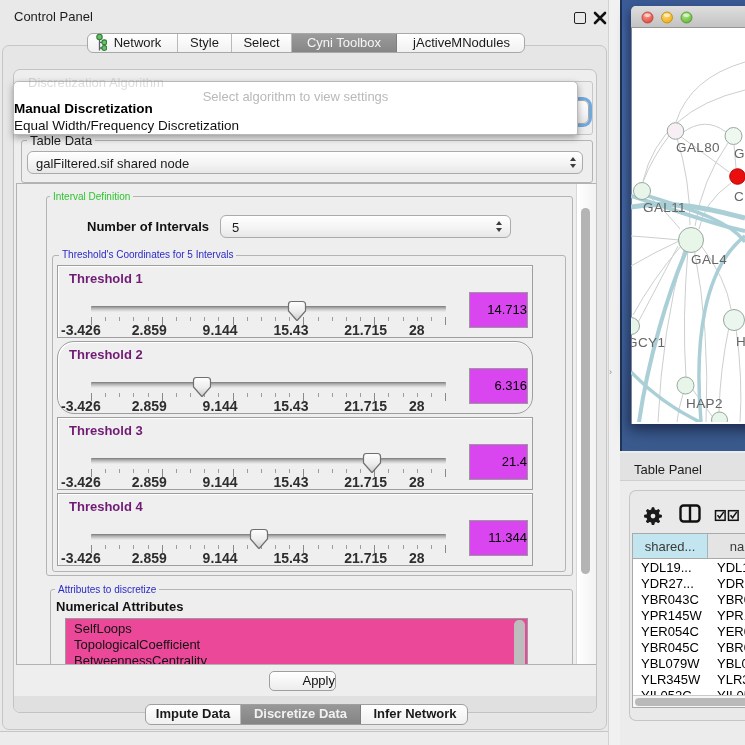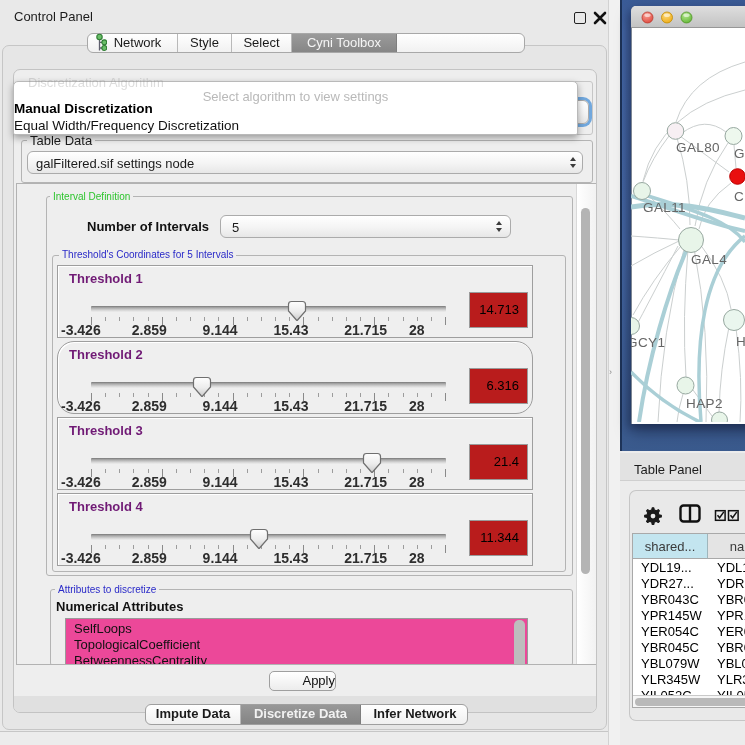--- a/index.html
+++ b/index.html
@@ -14,21 +14,21 @@
   .carr:before{content:"";position:absolute;left:0;top:0;border-left:3.5px solid transparent;border-right:3.5px solid transparent;border-bottom:4.5px solid #3c3c3c;}
   .carr:after{content:"";position:absolute;left:0;bottom:0;border-left:3.5px solid transparent;border-right:3.5px solid transparent;border-top:4.5px solid #3c3c3c;}
   .group{position:absolute;border:1px solid #b4b4b4;border-radius:3px;}
   .gtitle{position:absolute;font-size:10px;padding:0 3px;background:#eeeeee;line-height:13px;}
   .tblock{position:absolute;left:57px;width:476px;height:73px;background:#efefef;border:1px solid #9e9e9e;box-shadow:inset 1px 1px 0 #ffffff;box-sizing:border-box;}
   .ttitle{position:absolute;left:11px;top:5px;font-weight:bold;font-size:13px;color:#701a75;}
   .track{position:absolute;left:33px;top:39.5px;width:355px;height:6px;border-radius:1px;background:linear-gradient(180deg,#787878 0%,#aaaaaa 30%,#d6d6d6 70%,#ededed 100%);box-sizing:border-box;}
   .ticks{position:absolute;left:33px;top:51px;width:356px;height:4px;background:repeating-linear-gradient(90deg,#9c9c9c 0 1px,transparent 1px 14.166px);}
   .ticksM{position:absolute;left:33px;top:51px;width:356px;height:8px;background:repeating-linear-gradient(90deg,#8a8a8a 0 1px,transparent 1px 70.832px);}
   .tlab{position:absolute;top:56px;width:60px;text-align:left;font-size:14px;font-weight:bold;color:#2e2e2e;}
-  .vbox{position:absolute;left:411px;top:26px;width:59px;height:36px;background:#b91c1c;border:1px solid #9a9a9a;box-sizing:border-box;font-size:13px;color:#000;text-align:right;line-height:34px;padding-right:8px;}
+  .vbox{position:absolute;left:411px;top:26px;width:59px;height:36px;background:#d946ef;border:1px solid #9a9a9a;box-sizing:border-box;font-size:13px;color:#000;text-align:right;line-height:34px;padding-right:0;}
   .thumb{position:absolute;top:33px;width:24px;height:24px;}
   .seg{position:absolute;top:0;height:100%;box-sizing:border-box;border-right:1px solid #b9b9b9;color:#1a1a1a;font-size:13px;text-align:center;}
 </style>
 </head>
 <body>
 
 <div class="abs" style="left:0;top:0;width:608px;height:731px;background:#e9e9e9;"></div>
 <div class="abs t13" style="left:14px;top:9px;">Control Panel</div>
 
 <div class="abs" style="left:574px;top:12px;width:10px;height:10px;border:1.6px solid #222;border-radius:2px;"></div>
@@ -37,21 +37,21 @@
 </svg>
 
 <div class="abs" style="left:2px;top:45px;width:605px;height:685px;background:#e6e6e6;border:1px solid #c6c6c6;border-radius:7px;box-sizing:border-box;"></div>
 
 <div class="abs" style="left:13px;top:69px;width:584px;height:644px;background:#eeeeee;border:1px solid #c3c3c3;border-radius:7px;box-sizing:border-box;"></div>
 <div class="abs" style="left:14px;top:696px;width:582px;height:16px;background:#e0e0e0;border-radius:0 0 6px 6px;"></div>
 
 <div class="abs" style="left:21px;top:140px;width:570px;height:41px;border:1px solid #b4b4b4;border-radius:3px;"></div>
 <div class="abs t13" style="left:27px;top:133px;background:#eeeeee;padding:0 3px;">Table Data</div>
 <div class="abs combo" style="left:27px;top:151px;width:556px;height:23px;"></div>
-<div class="abs t13" style="left:36px;top:156px;">galFiltered.sif settings node</div>
+<div class="abs t13" style="left:36px;top:156px;">galFiltered.sif shared node</div>
 <div class="carr" style="left:570px;top:157px;"></div>
 
 <div class="abs" style="left:16px;top:183px;width:580px;height:482px;border:1px solid #b2b2b2;box-sizing:border-box;background:#eeeeee;"></div>
 
 <div class="abs" style="left:576px;top:184px;width:19px;height:480px;background:linear-gradient(90deg,#ffffff,#f2f2f2);border-left:1px solid #d9d9d9;"></div>
 <div class="abs" style="left:581px;top:208px;width:9px;height:366px;background:#b4b4b4;border-radius:4.5px;"></div>
 
 <div class="group" style="left:46px;top:196px;width:525px;height:378px;"></div>
 <div class="gtitle" style="left:50px;top:190px;color:#2fc52f;">Interval Definition</div>
 <div class="abs" style="left:87px;top:219px;font-size:13px;font-weight:bold;color:#111;">Number of Intervals</div>
@@ -159,20 +159,21 @@
 <div class="abs" style="left:28px;top:75px;font-size:13px;color:rgba(140,140,140,0.30);">Discretization Algorithm</div>
 <div class="abs" style="left:13px;top:89px;width:565px;text-align:center;font-size:13px;color:#b9b9b9;">Select algorithm to view settings</div>
 <div class="abs" style="left:14px;top:101px;font-size:13.5px;font-weight:bold;color:#000;">Manual Discretization</div>
 <div class="abs" style="left:14px;top:117.5px;font-size:13.5px;color:#111;">Equal Width/Frequency Discretization</div>
 
 <div class="abs" style="left:87px;top:33px;width:438px;height:20px;background:linear-gradient(180deg,#ffffff,#f1f1f1);border:1px solid #a8a8a8;border-radius:6px;box-sizing:border-box;overflow:hidden;">
   <div class="seg" style="left:0;width:90px;line-height:18px;padding-left:10px;box-sizing:border-box;">Network</div>
   <div class="seg" style="left:90px;width:54px;line-height:18px;">Style</div>
   <div class="seg" style="left:144px;width:60px;line-height:18px;">Select</div>
   <div class="seg" style="left:204px;width:105px;line-height:18px;background:linear-gradient(180deg,#9b9b9b,#868686);color:#f5f5f5;border-right:1px solid #7f7f7f;">Cyni Toolbox</div>
+  <div class="seg" style="left:309px;width:129px;line-height:18px;border-right:none;">jActiveMNodules</div>
 </div>
 <svg class="abs" style="left:94px;top:33px;" width="13" height="19" viewBox="0 0 13 19">
   <path d="M5.5,5 L5.5,17.6 M5.5,9.3 L8.5,9.3 M5.5,15 L8.5,15" stroke="#5f5f6e" stroke-width="1.3" fill="none"></path>
   <circle cx="5.5" cy="4" r="2.7" fill="#6abf69" stroke="#2e7d32" stroke-width="1.1"></circle>
   <circle cx="10.3" cy="9.3" r="2.45" fill="#6abf69" stroke="#2e7d32" stroke-width="1.1"></circle>
   <circle cx="10.3" cy="15" r="2.45" fill="#6abf69" stroke="#2e7d32" stroke-width="1.1"></circle>
 </svg>
 
 <div class="abs" style="left:145px;top:704px;width:323px;height:20.5px;background:linear-gradient(180deg,#ffffff,#f0f0f0);border:1px solid #9f9f9f;border-radius:6px;box-sizing:border-box;overflow:hidden;">
   <div class="seg" style="left:0;width:95px;line-height:18px;font-weight:bold;">Impute Data</div>

